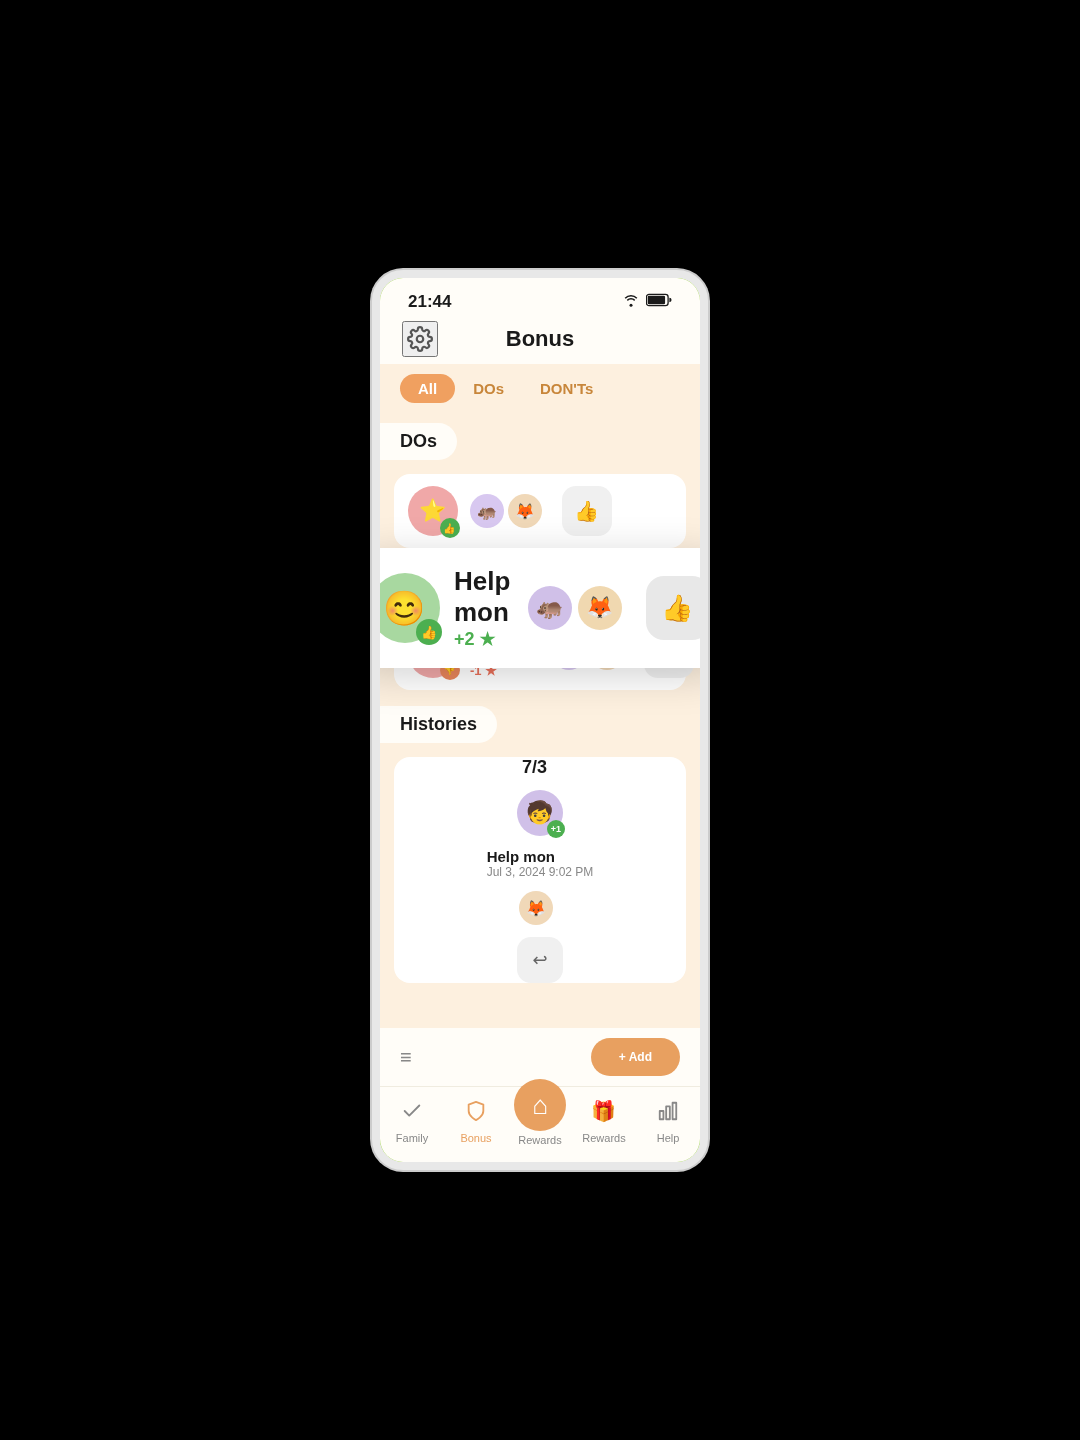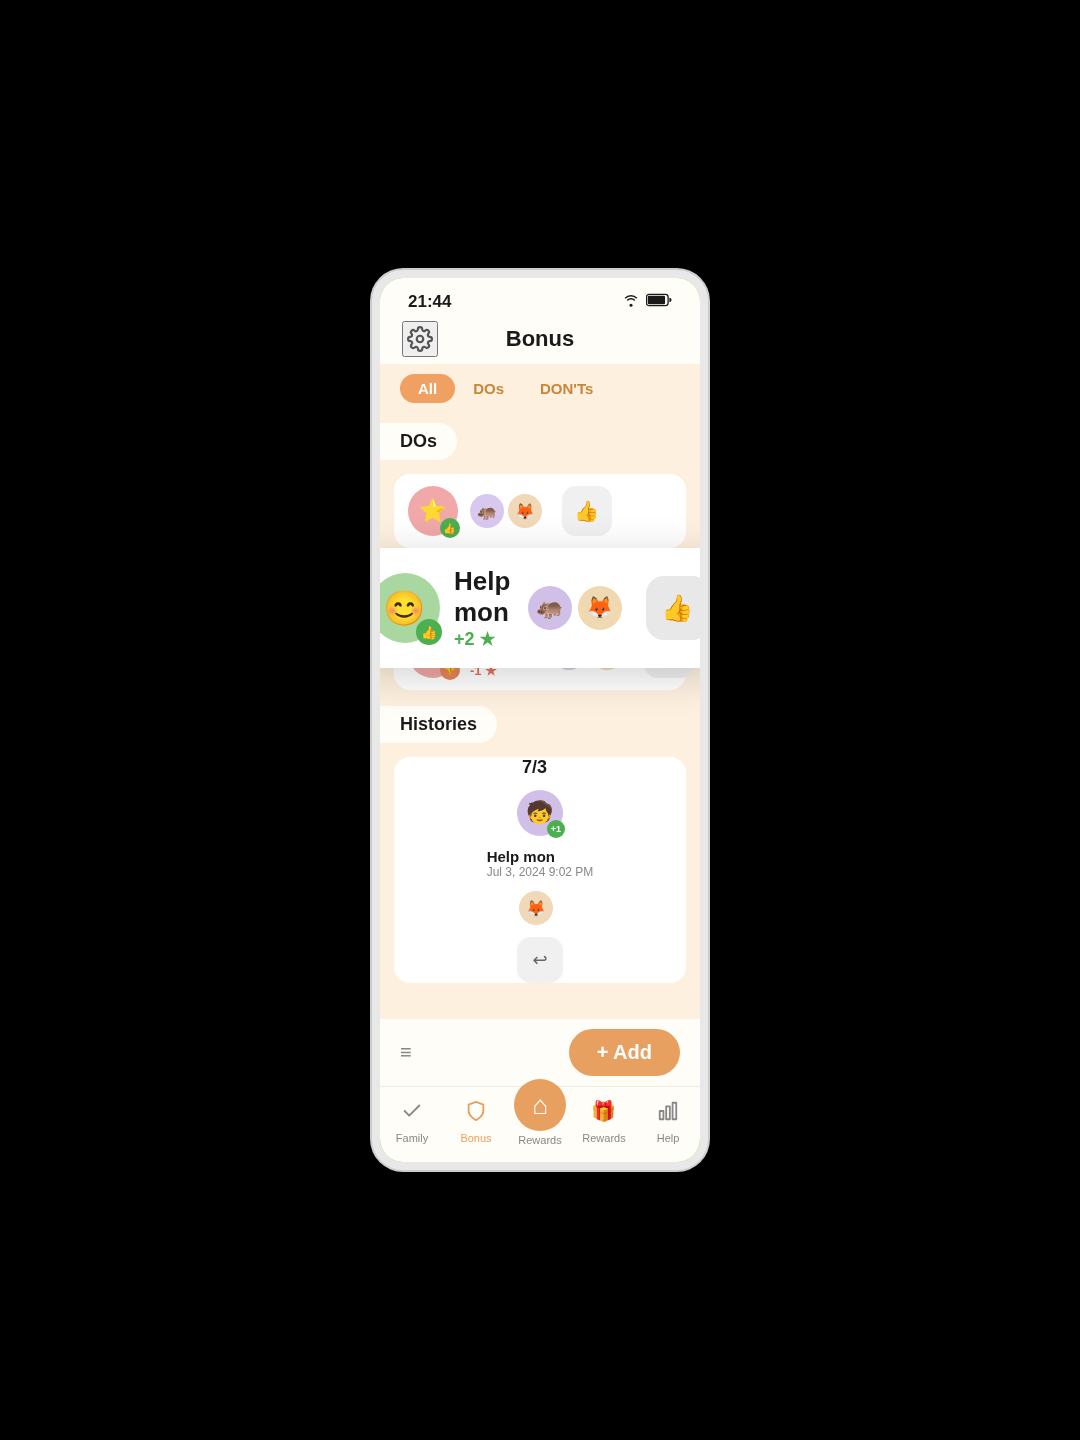--- a/index.html
+++ b/index.html
@@ -287,21 +287,21 @@
       font-size: 20px;
       color: #888;
       cursor: pointer;
     }
     .add-btn {
       background: #e8a060;
       color: #fff;
       border: none;
       border-radius: 24px;
       padding: 12px 28px;
-      font-size: 20px;
+      font-size: 12px;
       font-weight: 600;
       cursor: pointer;
       display: flex;
       align-items: center;
       gap: 6px;
       text-align: right;
     }
     
     .tab-bar {
       background: #fffdf8;

